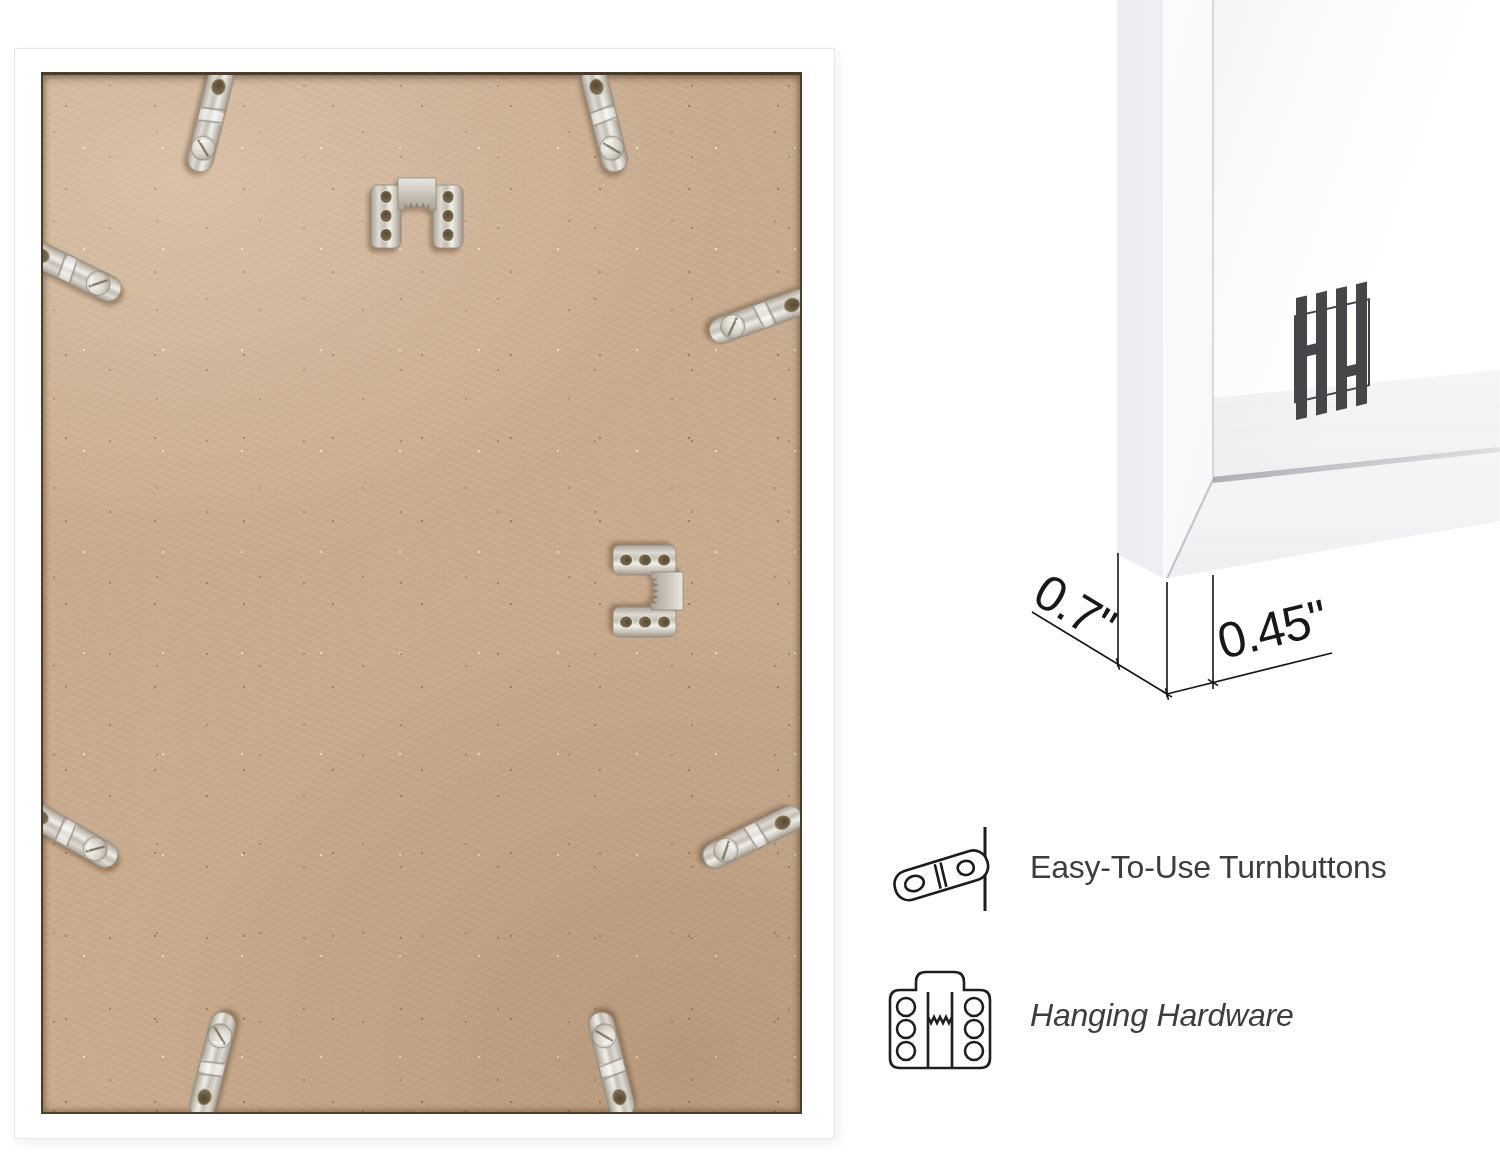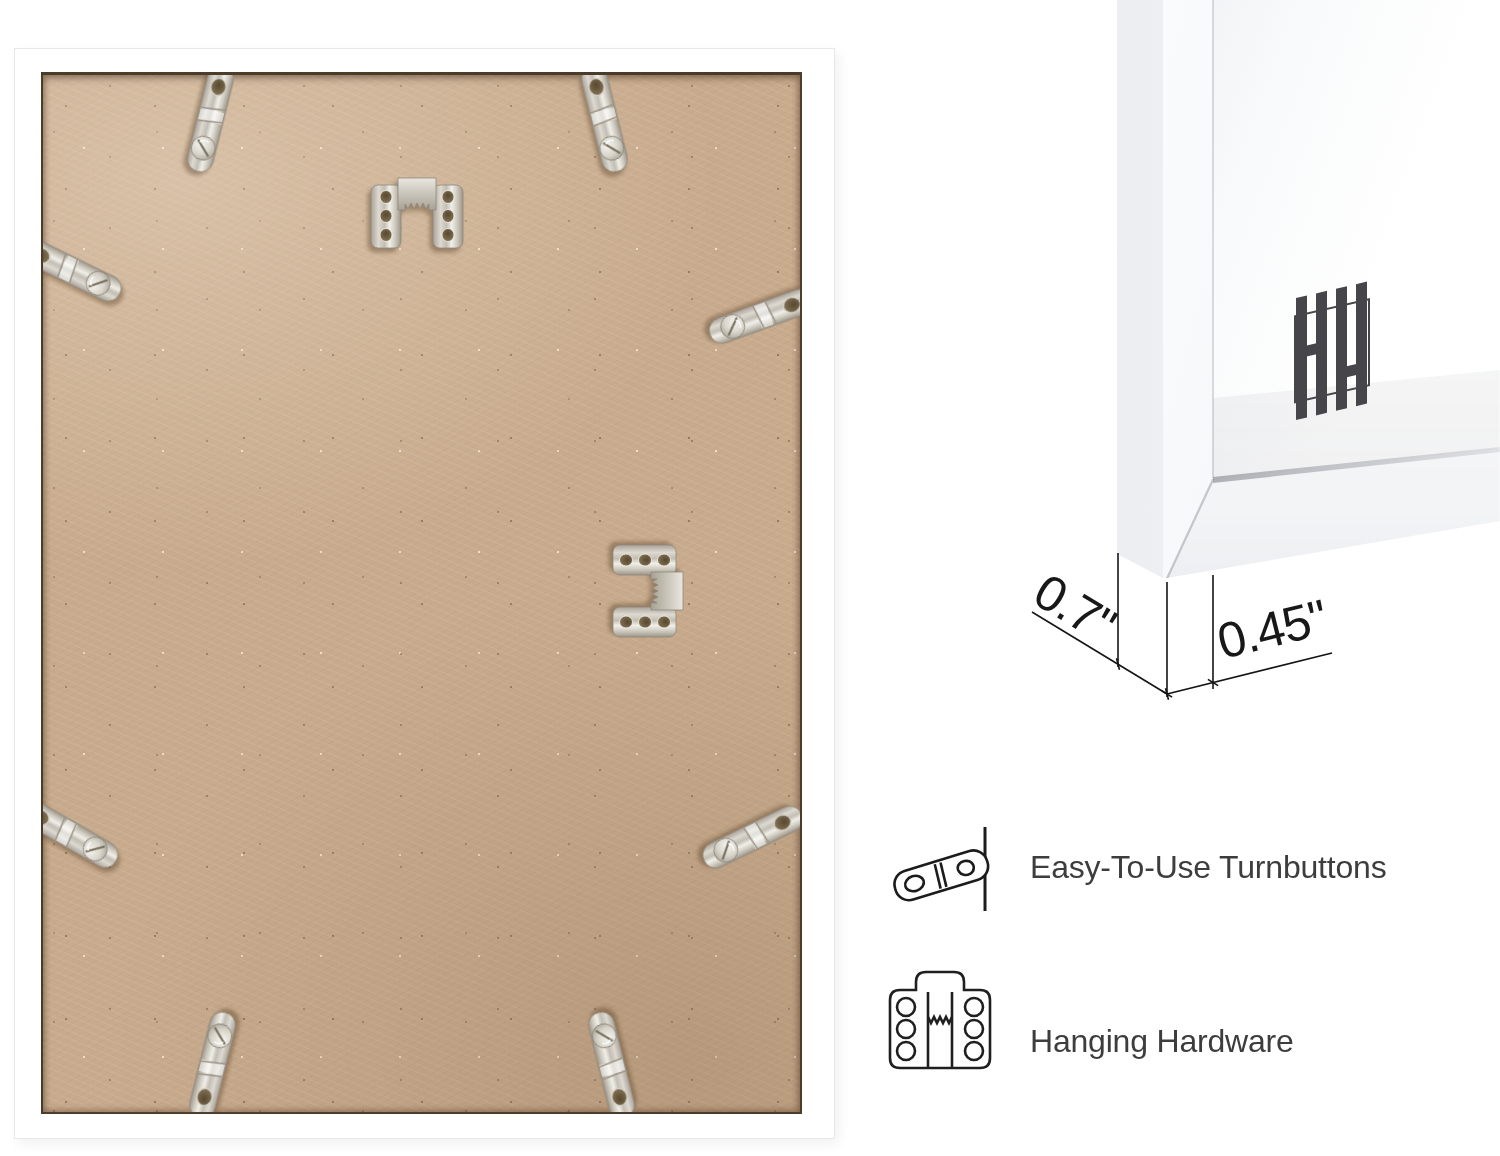--- a/index.html
+++ b/index.html
@@ -62,21 +62,21 @@
   .dim line{stroke:#151515;stroke-width:1.6;}
   .dim text{fill:#181818;font-family:"Liberation Sans",sans-serif;font-size:50px;letter-spacing:-1px;}
 
   
   .feature-icon{position:absolute;}
   .ico1{left:884px;top:822px;}
   .ico2{left:884px;top:966px;}
   .feature-label{position:absolute;left:1030px;color:#3d3d3d;font-size:32px;
        letter-spacing:-.2px;font-weight:400;white-space:nowrap;}
   .lbl1{top:849px;}
-  .lbl2{top:1023px;}
+  .lbl2{top:997px;font-style:italic;}
 </style>
 </head>
 <body>
 
 <div class="canvas">
 
   <svg width="0" height="0" style="position:absolute">
     <defs>
       <linearGradient id="metalH" x1="0" y1="0" x2="1" y2="0">
         <stop offset="0" stop-color="#a9a399"></stop>

